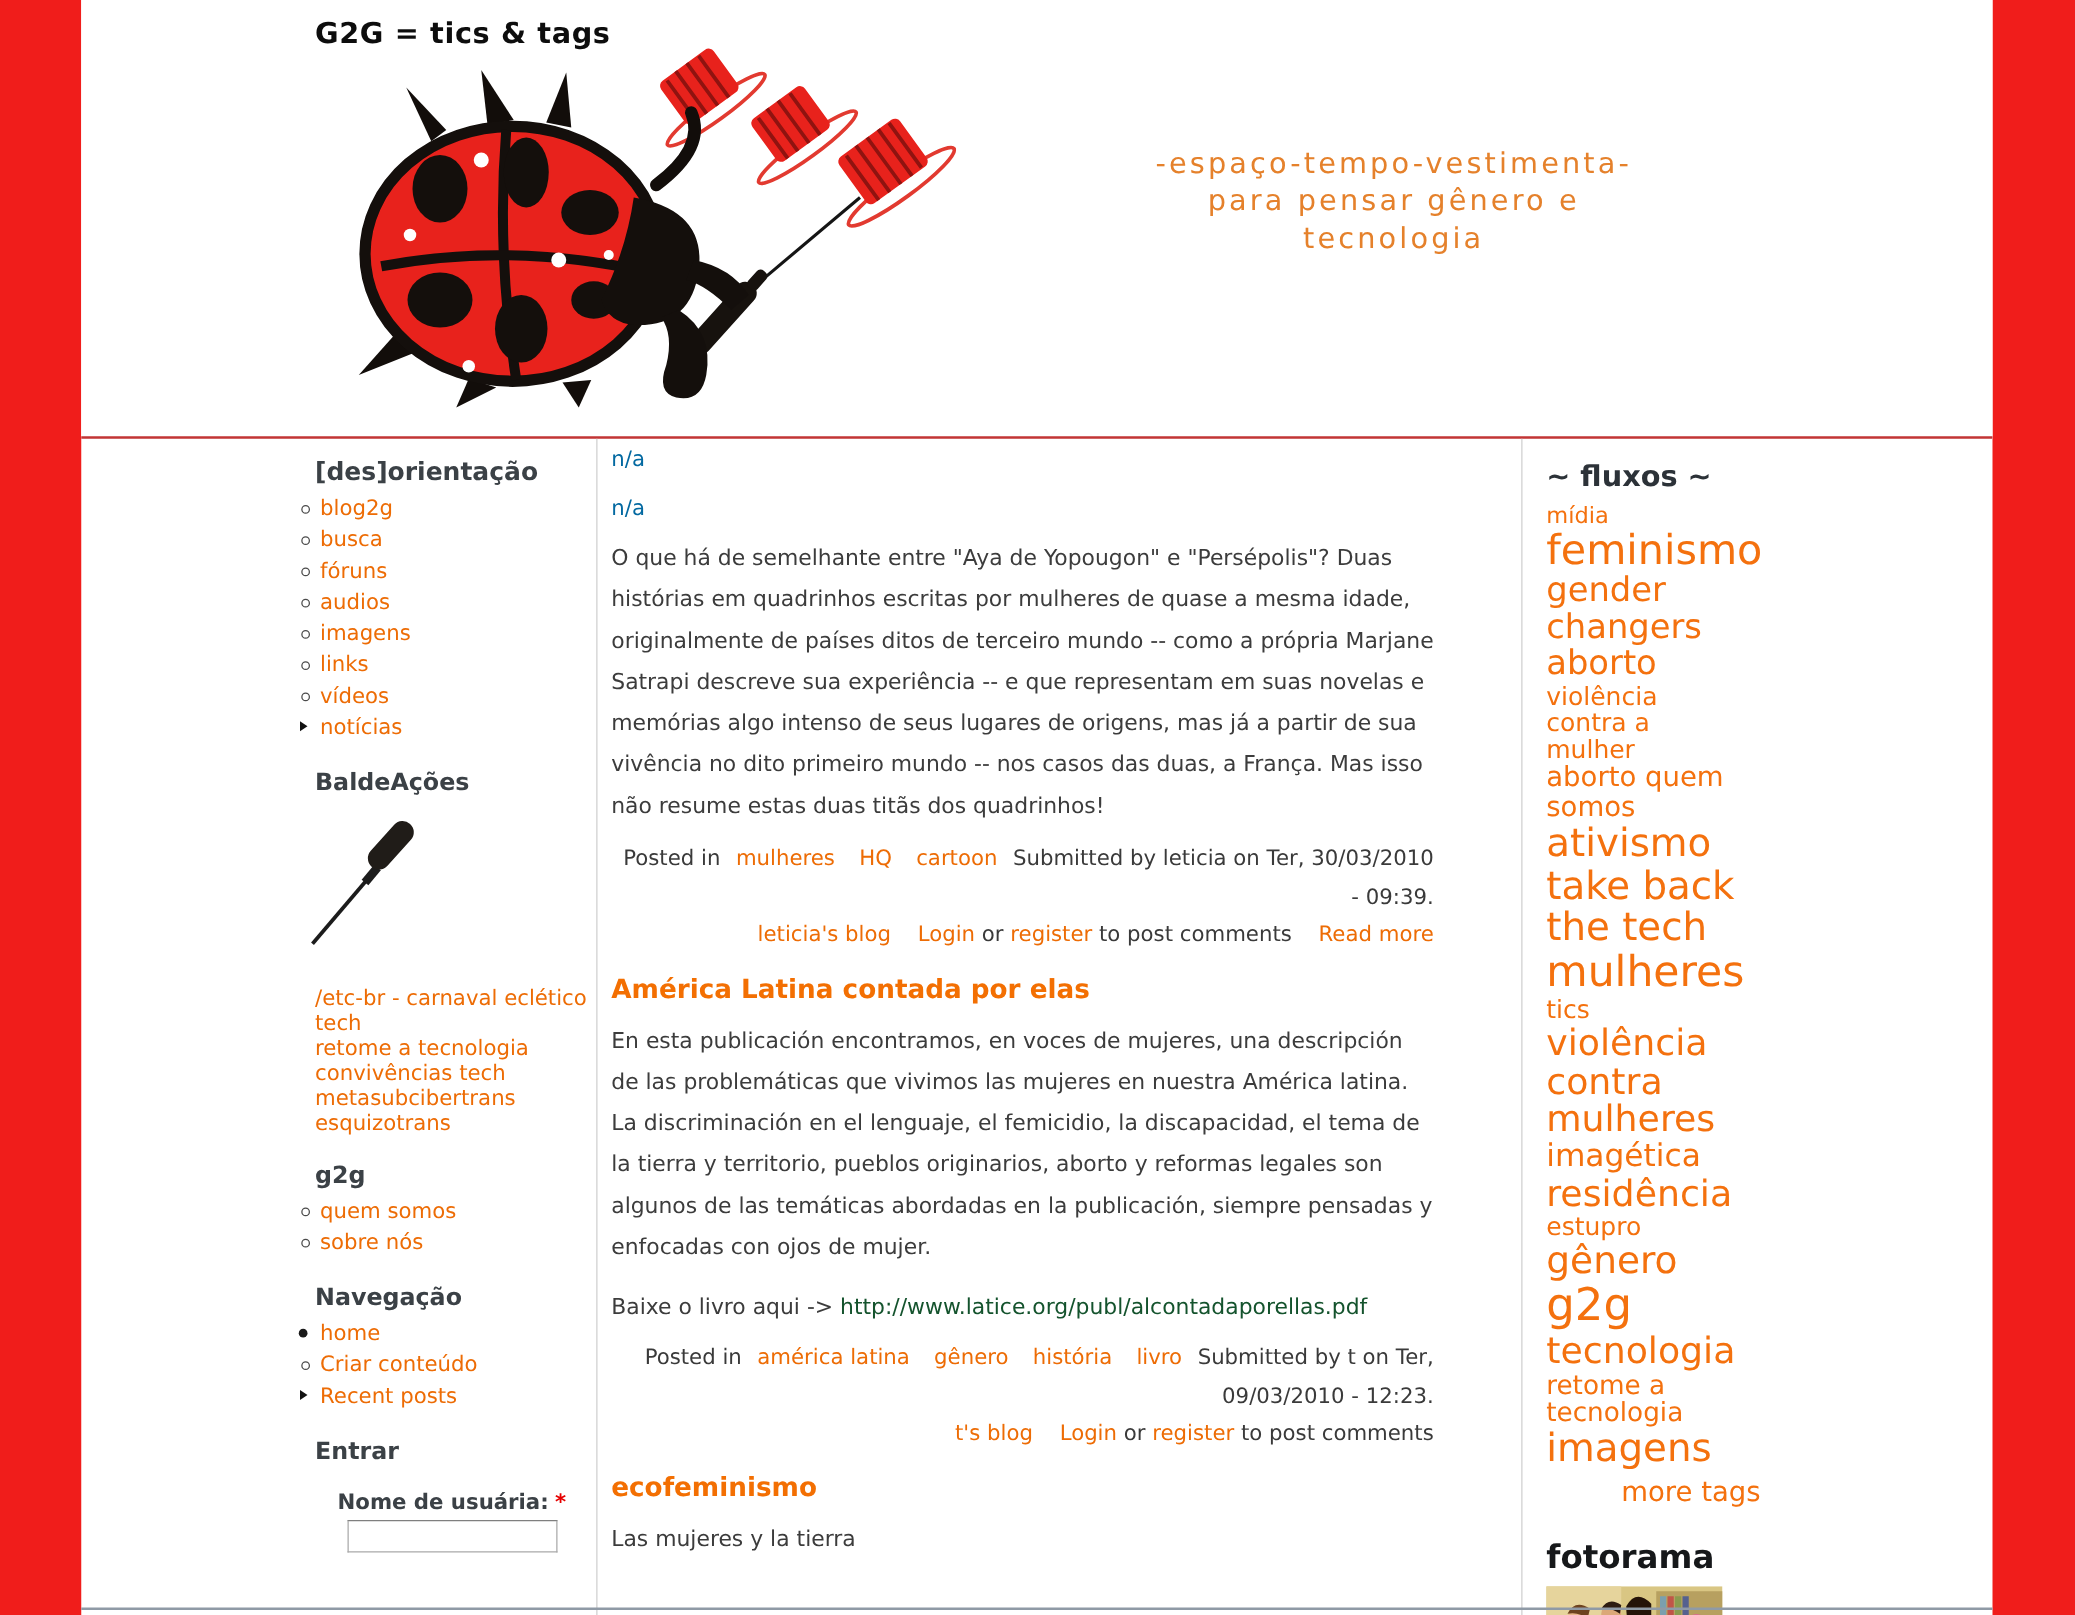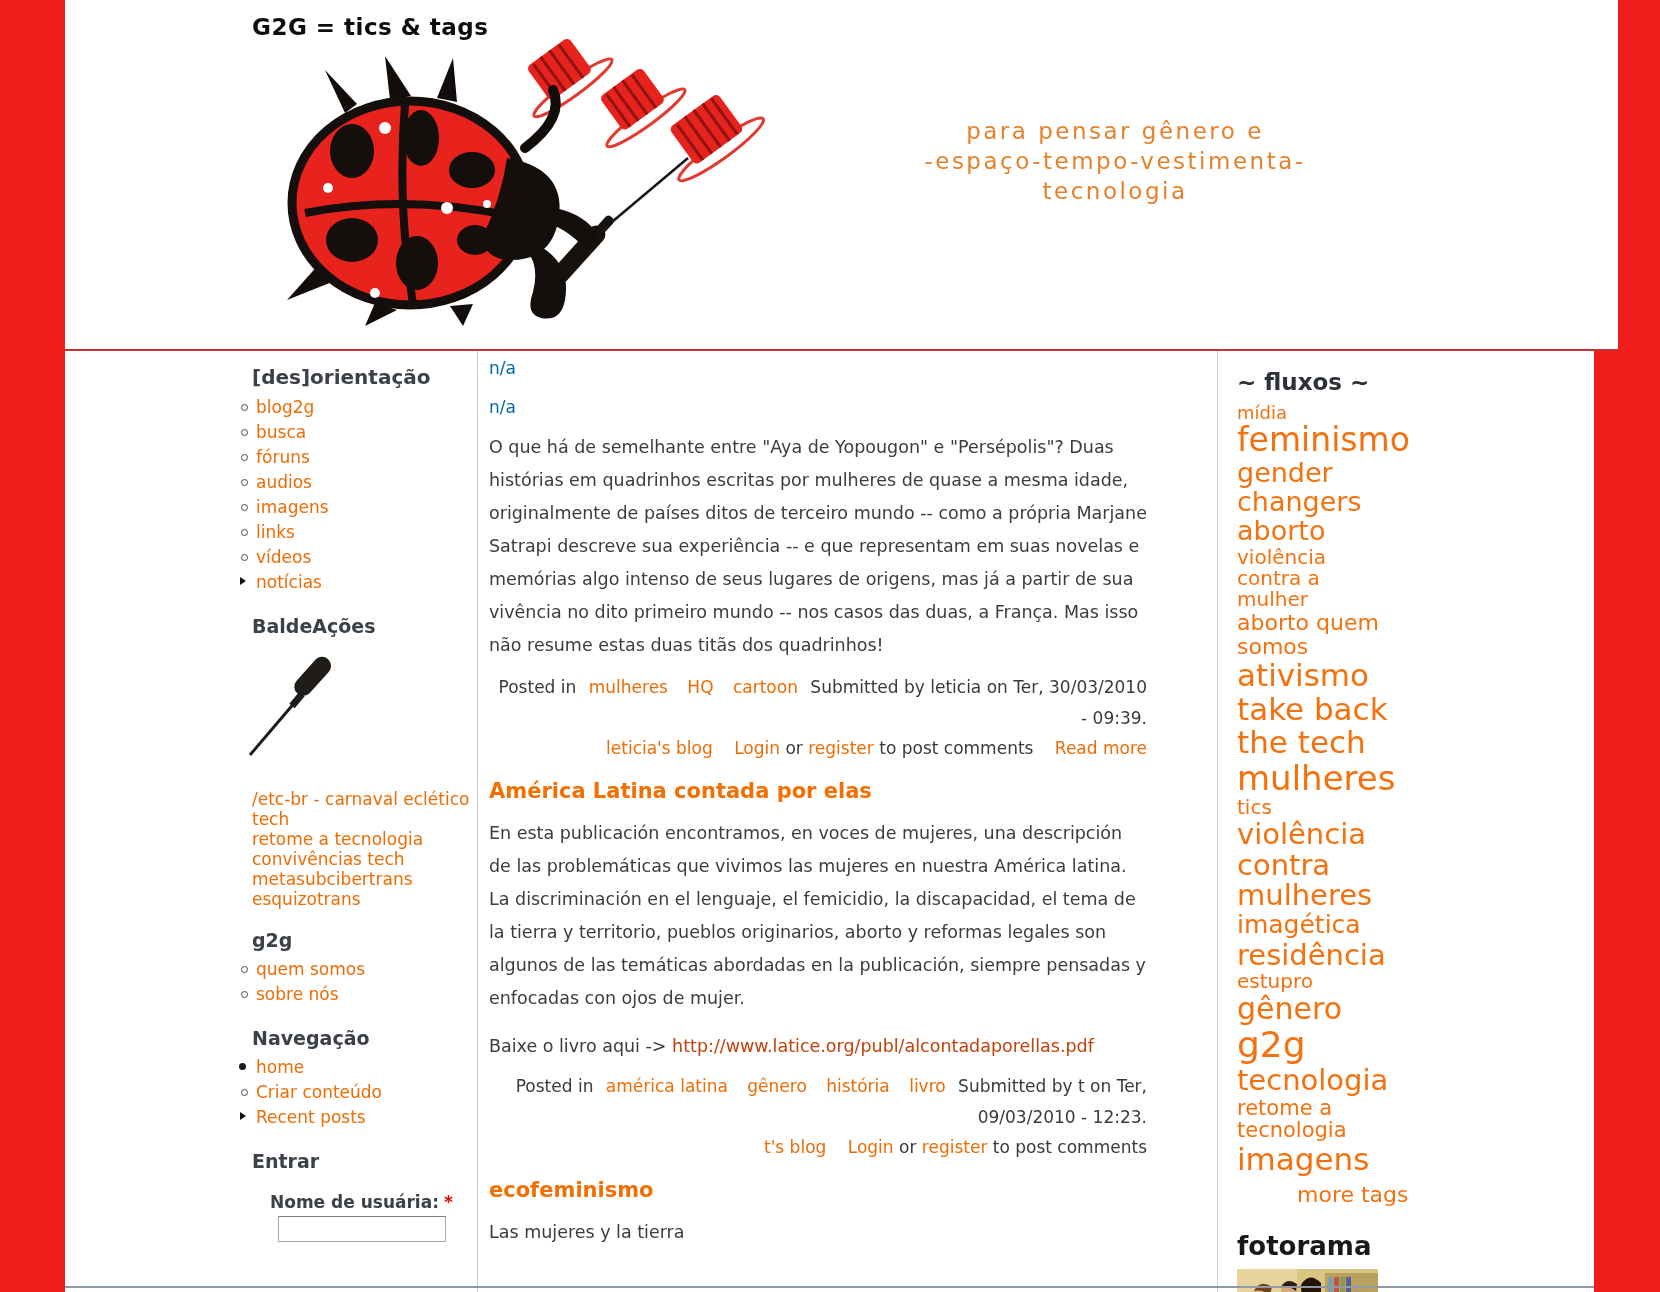--- a/index.html
+++ b/index.html
@@ -3,21 +3,21 @@
 <meta charset="utf-8">
 <style>
   html,body{margin:0;padding:0;}
   body{
     width:1660px;height:1292px;overflow:hidden;position:relative;
     background:#f01d1b;
     font-family:"DejaVu Sans","Liberation Sans",sans-serif;
   }
   .page{position:absolute;left:65px;top:0;width:1529px;height:1292px;background:#fff;}
   
-  .header{position:absolute;left:0;top:0;width:100%;height:349px;border-bottom:2px solid #c23535;background:#fff;padding-left:24px;}
+  .header{position:absolute;left:0;top:0;width:100%;height:349px;border-bottom:2px solid #c23535;background:#fff;}
   .site-title{position:absolute;left:187px;top:14px;font-size:23px;font-weight:bold;color:#0d0d0d;letter-spacing:.5px;}
   .logo{position:absolute;left:160px;top:18px;width:540px;height:310px;}
   .tagline{position:absolute;left:800px;top:116px;width:500px;text-align:center;
     color:#e5812b;font-size:23px;letter-spacing:2.5px;line-height:30px;}
   .tagline span{display:block;}
   
   .col-left{position:absolute;left:0;top:351px;width:412px;bottom:0;box-sizing:border-box;padding:10px 0 0 187px;}
   .col-main{position:absolute;left:412px;top:351px;width:741px;bottom:0;box-sizing:border-box;
     border-left:1px solid #cfcfcf;border-right:1px solid #cfcfcf;padding:0 70px 0 11px;overflow:hidden;}
   .col-right{position:absolute;left:1153px;top:351px;right:0;bottom:0;box-sizing:border-box;padding:4px 0 0 19px;overflow:hidden;}
@@ -43,21 +43,21 @@
   .na + .na{margin-top:17px;}
   h2.post-title{font-size:21px;font-weight:bold;color:#f36f02;margin:15px 0 0;line-height:26px;}
   p.post-body{font-size:17.5px;line-height:33px;color:#3c3c3c;margin:13px 0 0;}
   .submitted{margin-top:10px;text-align:right;font-size:17px;line-height:31px;color:#3a3a3a;}
   .submitted a{color:#ed6c05;text-decoration:none;}
   .term{margin:0 7px;}
   .links-row{text-align:right;font-size:17px;line-height:29px;color:#3a3a3a;}
   .links-row a{color:#ed6c05;text-decoration:none;}
   .gap{display:inline-block;width:16px;}
   .download-line{font-size:17.5px;color:#3c3c3c;margin:16px 0 0;line-height:30px;}
-  .download-line a{color:#c2410c;text-decoration:none;}
+  .download-line a{color:#14532d;text-decoration:none;}
   
   .fluxos-h{font-size:23px;font-weight:bold;color:#2c3238;margin:14px 0 8px;}
   .tagcloud{width:200px;}
   .tagcloud a{display:block;color:#f4710e;text-decoration:none;line-height:1.06;margin:1px 0;max-width:185px;}
   .w155{max-width:155px !important;}
   .ts18{font-size:18px;} .ts20{font-size:20px;} .ts21{font-size:21px;} .ts22{font-size:22px;}
   .ts25{font-size:25px;} .ts27{font-size:27px;} .ts29{font-size:29px;} .ts30{font-size:30px;}
   .ts31{font-size:31px;} .ts33{font-size:33px;} .ts34{font-size:34px;} .ts36{font-size:36px;}
   .more-tags{display:block;color:#f4710e;text-decoration:none;font-size:22px;margin:6px 0 0 60px;}
   .fotorama-h{font-size:26px;font-weight:bold;color:#16181a;margin:24px 0 8px;}
@@ -126,22 +126,22 @@
         <circle cx="262" cy="186" r="4" fill="#fff"></circle>
 
         <path d="M282,140 q58,10 52,58 q-6,46 -52,44 q-20,-2 -26,-20 q20,-40 26,-82" fill="#140f0c"></path>
 
         <path d="M318,230 q28,18 22,52 q-4,22 -24,18 q-16,-4 -8,-26 q6,-24 -4,-38 Z" fill="#140f0c"></path>
         <path d="M330,190 q30,6 44,28 l-14,12 q-20,-20 -36,-24 Z" fill="#140f0c"></path>
       </g>
     </svg>
 
     <div class="tagline">
+      <span>-espaço-tempo-vestimenta-</span>
       <span>para pensar gênero e</span>
-      <span>-espaço-tempo-vestimenta-</span>
       <span>tecnologia</span>
     </div>
   </div>
 
   <div class="col-left">
     <div class="sb-h first">[des]orientação</div>
     <ul class="menu">
       <li><span class="bullet b-ring"></span><a class="olink">blog2g</a></li>
       <li><span class="bullet b-ring"></span><a class="olink">busca</a></li>
       <li><span class="bullet b-ring"></span><a class="olink">fóruns</a></li>

